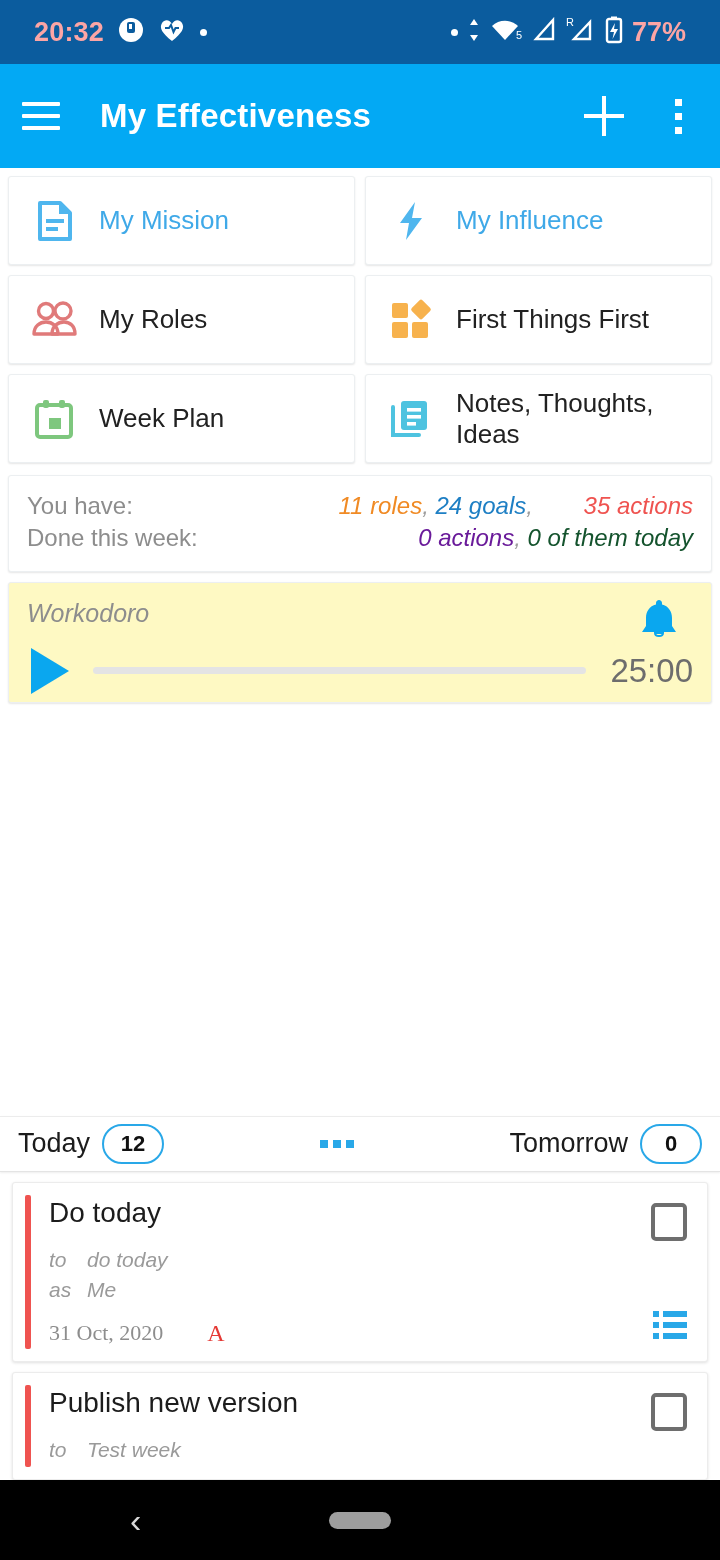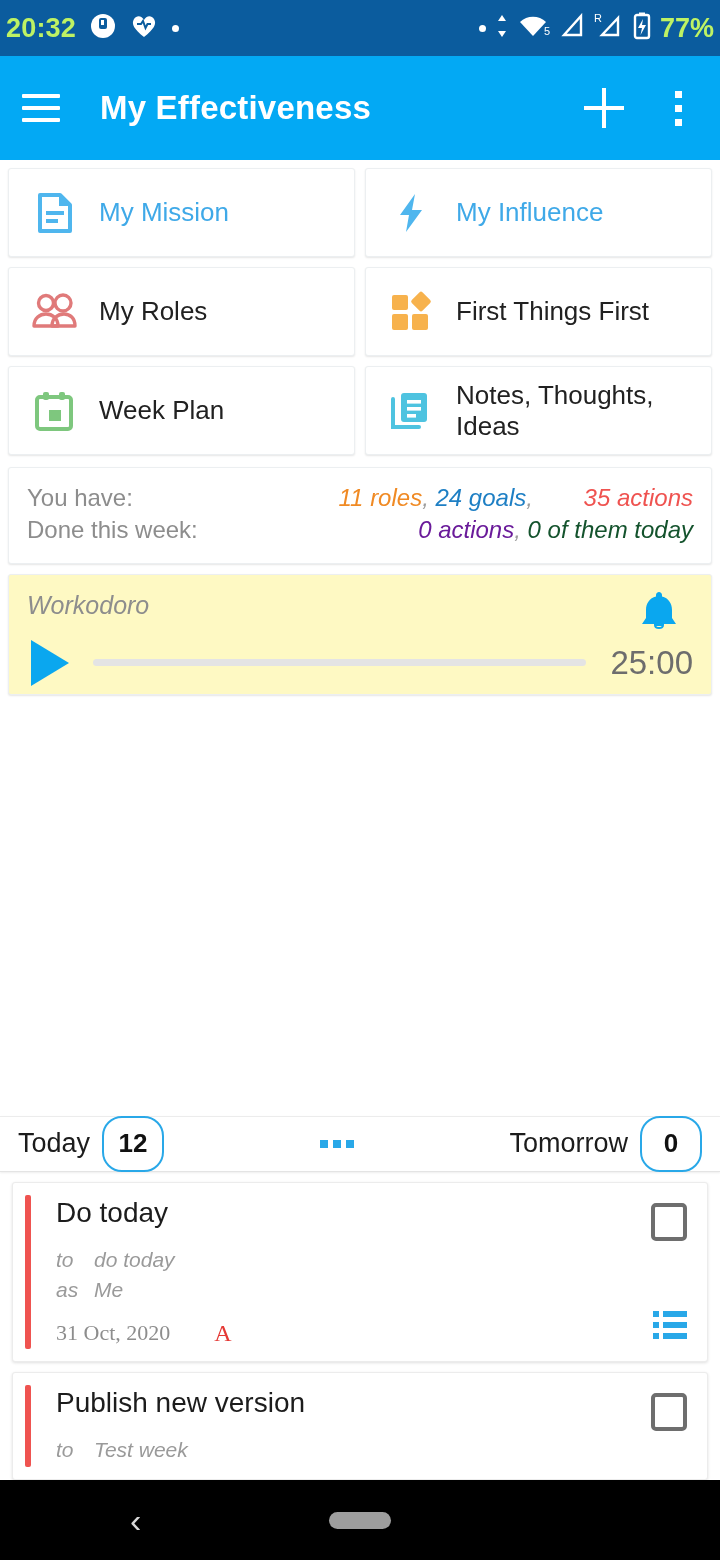--- a/index.html
+++ b/index.html
@@ -6,23 +6,23 @@
   html, body { width:720px; height:1560px; }
   body {
     font-family:"Liberation Sans", sans-serif;
     background:#ffffff;
     overflow:hidden;
     position:relative;
   }
 
   
   .status-bar{
-    height:56px; background:#0b5c9e; color:#bef264;
+    height:64px; background:#0b5c9e; color:#fca5a5;
     display:flex; align-items:center; justify-content:space-between;
-    padding:0 6px;
+    padding:0 34px;
   }
   .status-left{ display:flex; align-items:center; gap:14px; }
   .status-right{ display:flex; align-items:center; gap:9px; }
   .status-time{ font-size:27px; font-weight:700; letter-spacing:.2px; }
   .sb-dot{ width:7px; height:7px; border-radius:50%; background:#fff; display:block; }
   .sb-batt-text{ font-size:27px; font-weight:700; }
 
   
   .app-bar{
     height:104px; background:#03a9f4; display:flex; align-items:center;
@@ -90,34 +90,34 @@
     position:absolute; left:0; right:0; bottom:80px;
   }
   .daybar{
     background:#fff; border-top:1px solid #ececec; border-bottom:1px solid #e4e4e4;
     height:56px; display:flex; align-items:center; padding:0 18px; gap:10px;
     box-shadow:0 1px 2px rgba(0,0,0,.07);
   }
   .day-group{ display:flex; align-items:center; gap:12px; cursor:pointer;}
   .day-label{ font-size:27px; color:#1c1c1c; }
   .badge{
-    min-width:62px; height:56px; border:2px solid #29a8e8; border-radius:20px;
+    min-width:62px; height:40px; border:2px solid #29a8e8; border-radius:20px;
     display:flex; align-items:center; justify-content:center;
-    font-size:26px; font-weight:700; color:#111; padding:0 14px;text-align:right;
+    font-size:22px; font-weight:700; color:#111; padding:0 14px;text-align:right;
   }
   .dots3{ display:flex; gap:5px; margin:0 auto; cursor:pointer;}
   .dots3 i{ width:8px; height:8px; background:#29a8e8; display:block; }
 
   .task{
     background:#fff; border:1px solid #ececec; border-radius:3px;
     box-shadow:0 1px 3px rgba(0,0,0,.12); margin:10px 12px 0 12px;
     display:flex; position:relative; overflow:hidden; cursor:pointer;
   }
   .task-stripe{ width:6px; background:#ef5350; flex:none; margin:12px 0 12px 12px; border-radius:2px;}
-  .task-body{ flex:1; padding:14px 16px 14px 18px; position:relative;margin-left:7px; }
+  .task-body{ flex:1; padding:14px 16px 14px 18px; position:relative; }
   .task-title{ font-size:28px; color:#1c1c1c; }
   .task-meta{ font-size:21px; color:#9a9a9a; font-style:italic; margin-top:16px; line-height:1.45;}
   .task-meta .k{ display:inline-block; min-width:38px; }
   .task-foot{ display:flex; align-items:center; gap:44px; margin-top:14px;}
   .task-date{ font-size:22px; color:#8d8d8d; font-family:"Liberation Serif", serif;}
   .task-flag{ font-size:24px; color:#e53935; font-family:"Liberation Serif", serif;}
   .checkbox{
     position:absolute; right:20px; top:20px; width:36px; height:38px;
     border:4px solid #6e6e6e; border-radius:5px; background:#fff; cursor:pointer;
   }

